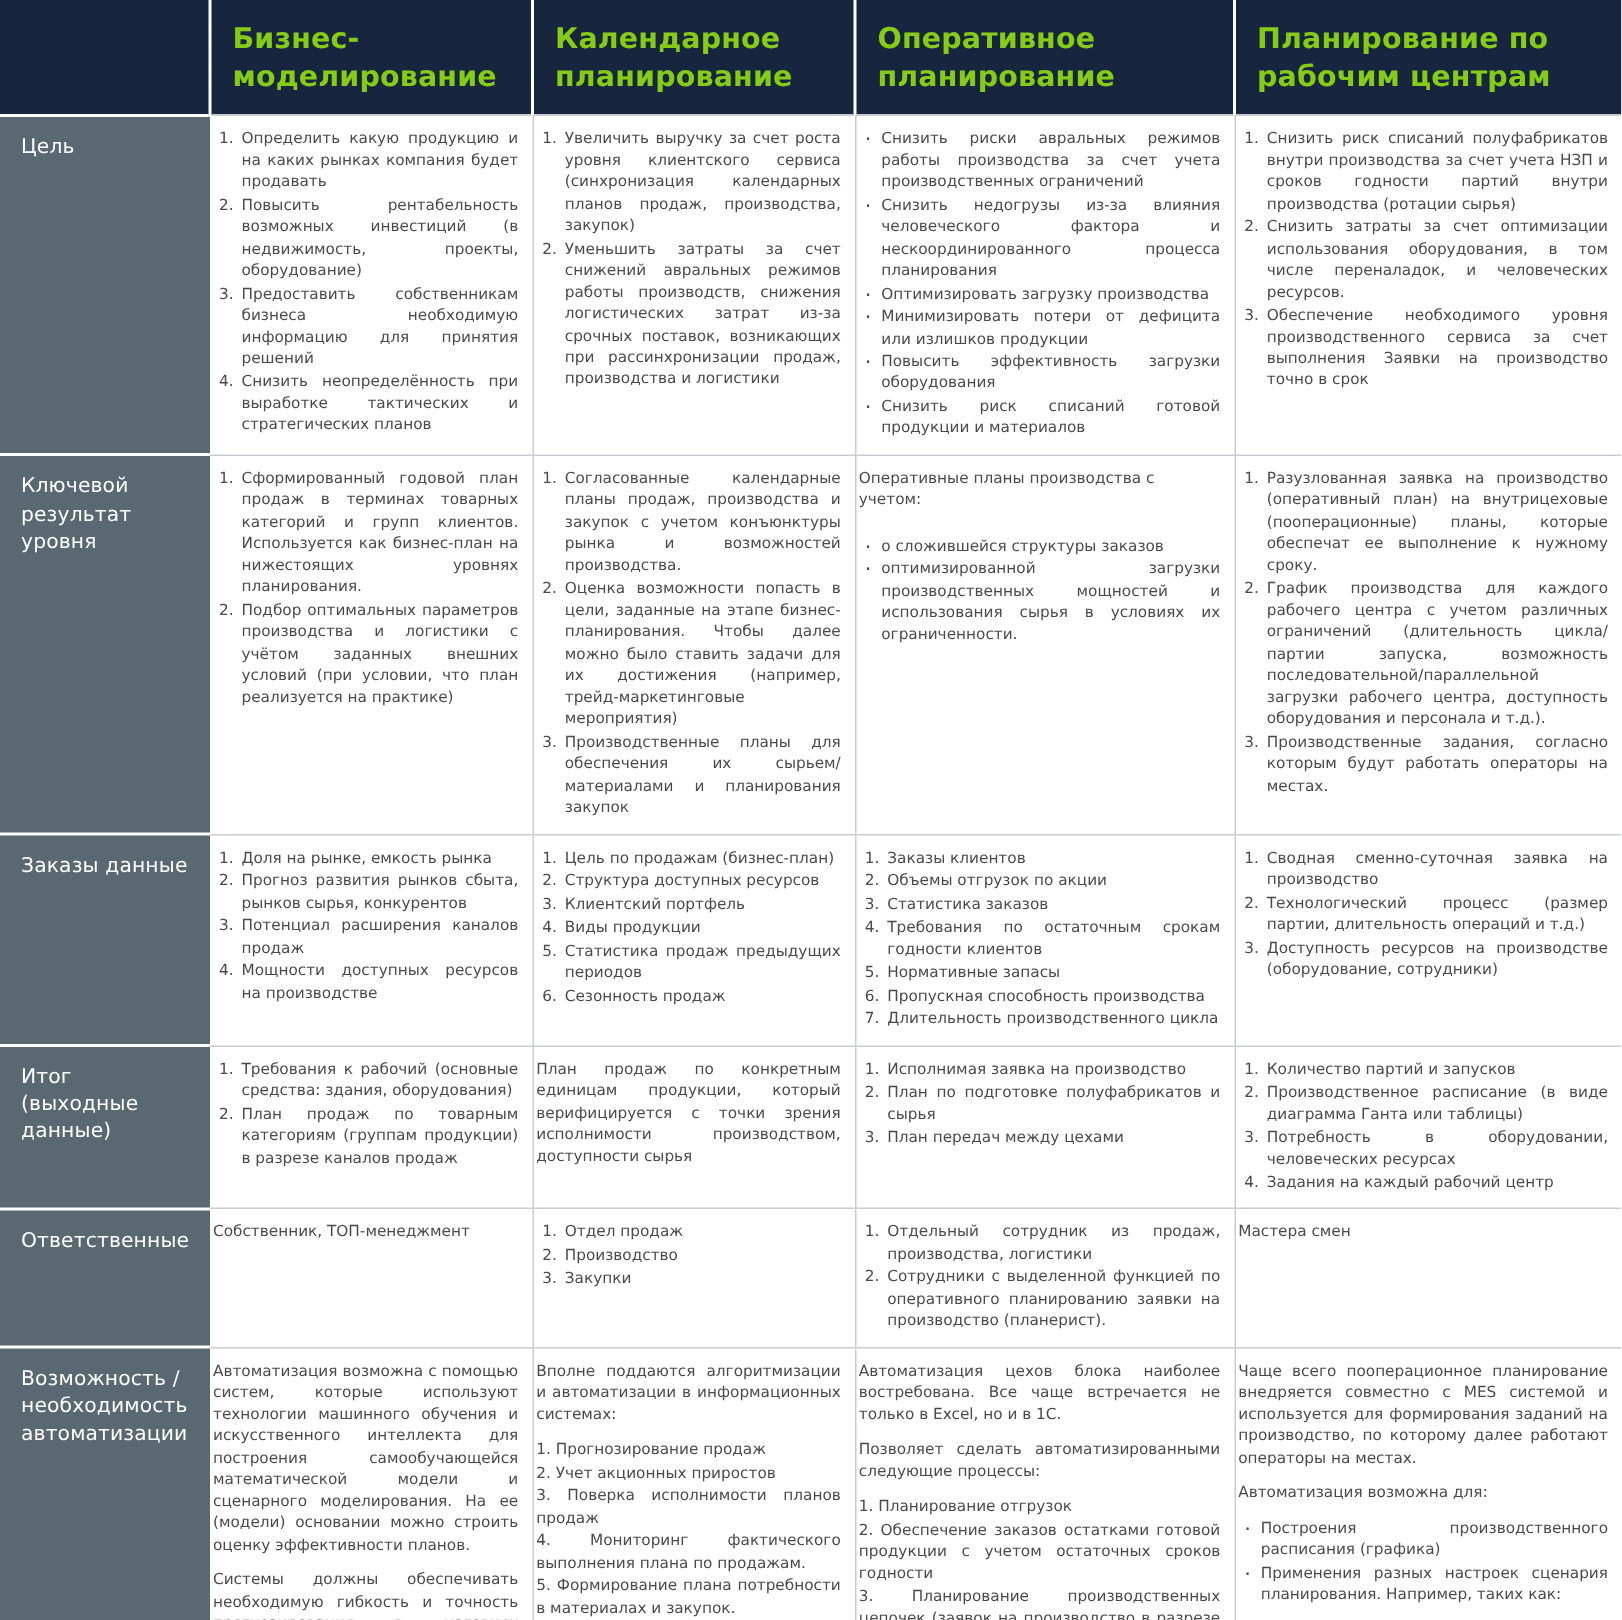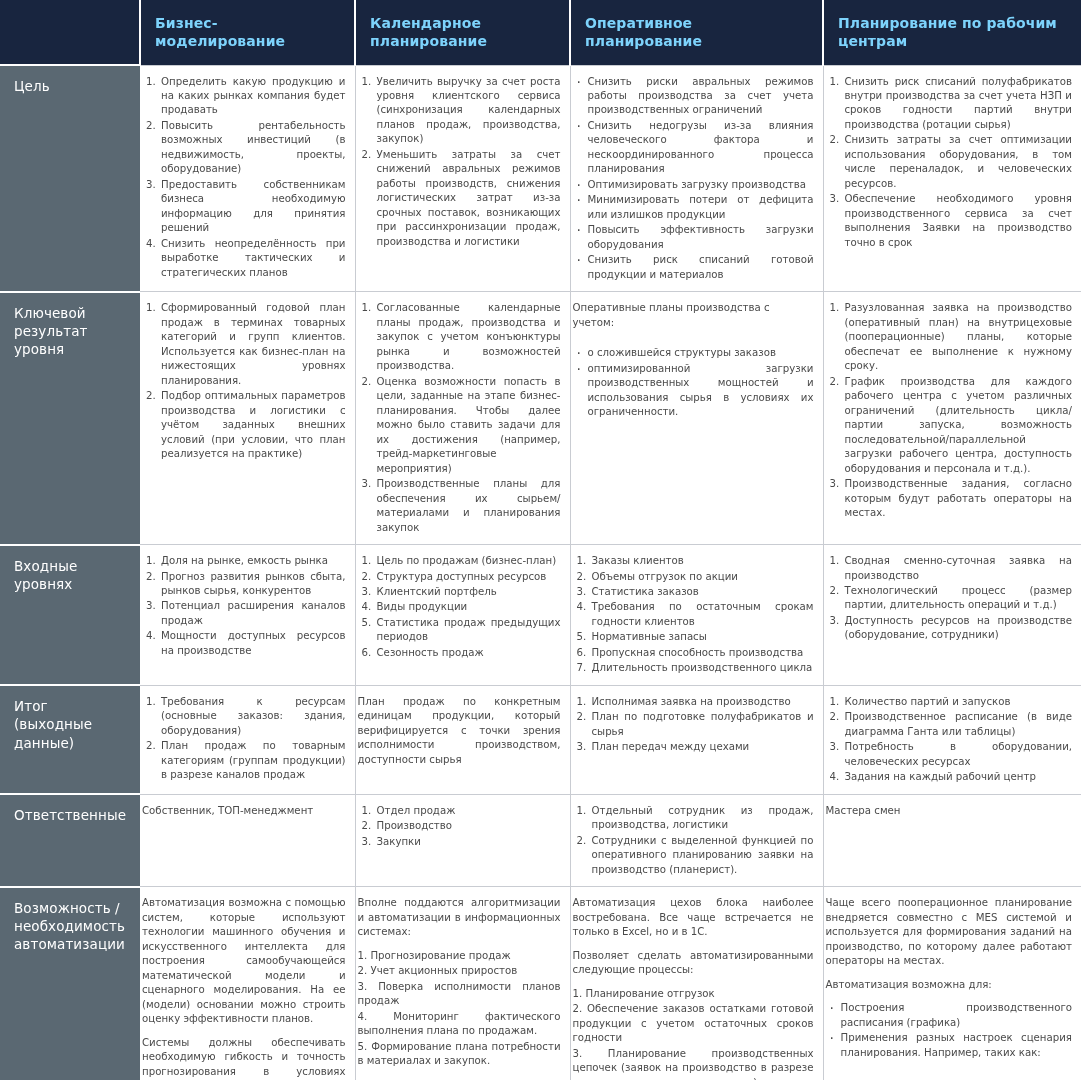--- a/index.html
+++ b/index.html
@@ -22,22 +22,22 @@
   }
   col.c-label { width: 140px; }
   col.c-1 { width: 215px; }
   col.c-2 { width: 215px; }
   col.c-3 { width: 253px; }
   col.c-4 { width: 258px; }
 
   
   thead th {
     background: #18253f;
-    color: #7dd3fc;
-    font-size: 14px;
+    color: #84cc16;
+    font-size: 19px;
     font-weight: bold;
     line-height: 1.32;
     text-align: left;
     vertical-align: top;
     padding: 14px 12px 12px 14px;
     height: 65px;
     border: 0;
     letter-spacing: .1px;
   }
   thead th.corner {
@@ -200,21 +200,21 @@
           </td>
           <td class="cell">
             <ol class="num">
               <li>Разузлованная заявка на производство (оперативный план) на внутрицеховые (пооперационные) планы, которые обеспечат ее выполнение к нужному сроку.</li>
               <li>График производства для каждого рабочего центра с учетом различных ограничений (длительность цикла/партии запуска, возможность последовательной/параллельной загрузки рабочего центра, доступность оборудования и персонала и т.д.).</li>
               <li>Производственные задания, согласно которым будут работать операторы на местах.</li>
             </ol>
           </td>
         </tr>
         <tr>
-          <td class="rowlabel">Входные уровнях</td>
+          <td class="rowlabel">Заказы данные</td>
           <td class="cell first">
             <ol class="num">
               <li>Доля на рынке, емкость рынка</li>
               <li>Прогноз развития рынков сбыта, рынков сырья, конкурентов</li>
               <li>Потенциал расширения каналов продаж</li>
               <li>Мощности доступных ресурсов на производстве</li>
             </ol>
           </td>
           <td class="cell">
             <ol class="num">
@@ -242,21 +242,21 @@
               <li>Сводная сменно-суточная заявка на производство</li>
               <li>Технологический процесс (размер партии, длительность операций и т.д.)</li>
               <li>Доступность ресурсов на производстве (оборудование, сотрудники)</li>
             </ol>
           </td>
         </tr>
         <tr>
           <td class="rowlabel">Итог (выходные данные)</td>
           <td class="cell first">
             <ol class="num">
-              <li>Требования к ресурсам (основные заказов: здания, оборудования)</li>
+              <li>Требования к рабочий (основные средства: здания, оборудования)</li>
               <li>План продаж по товарным категориям (группам продукции) в разрезе каналов продаж</li>
             </ol>
           </td>
           <td class="cell">
             <p class="plain">План продаж по конкретным единицам продукции, который верифицируется с точки зрения исполнимости производством, доступности сырья</p>
           </td>
           <td class="cell">
             <ol class="num">
               <li>Исполнимая заявка на производство</li>
               <li>План по подготовке полуфабрикатов и сырья</li>

